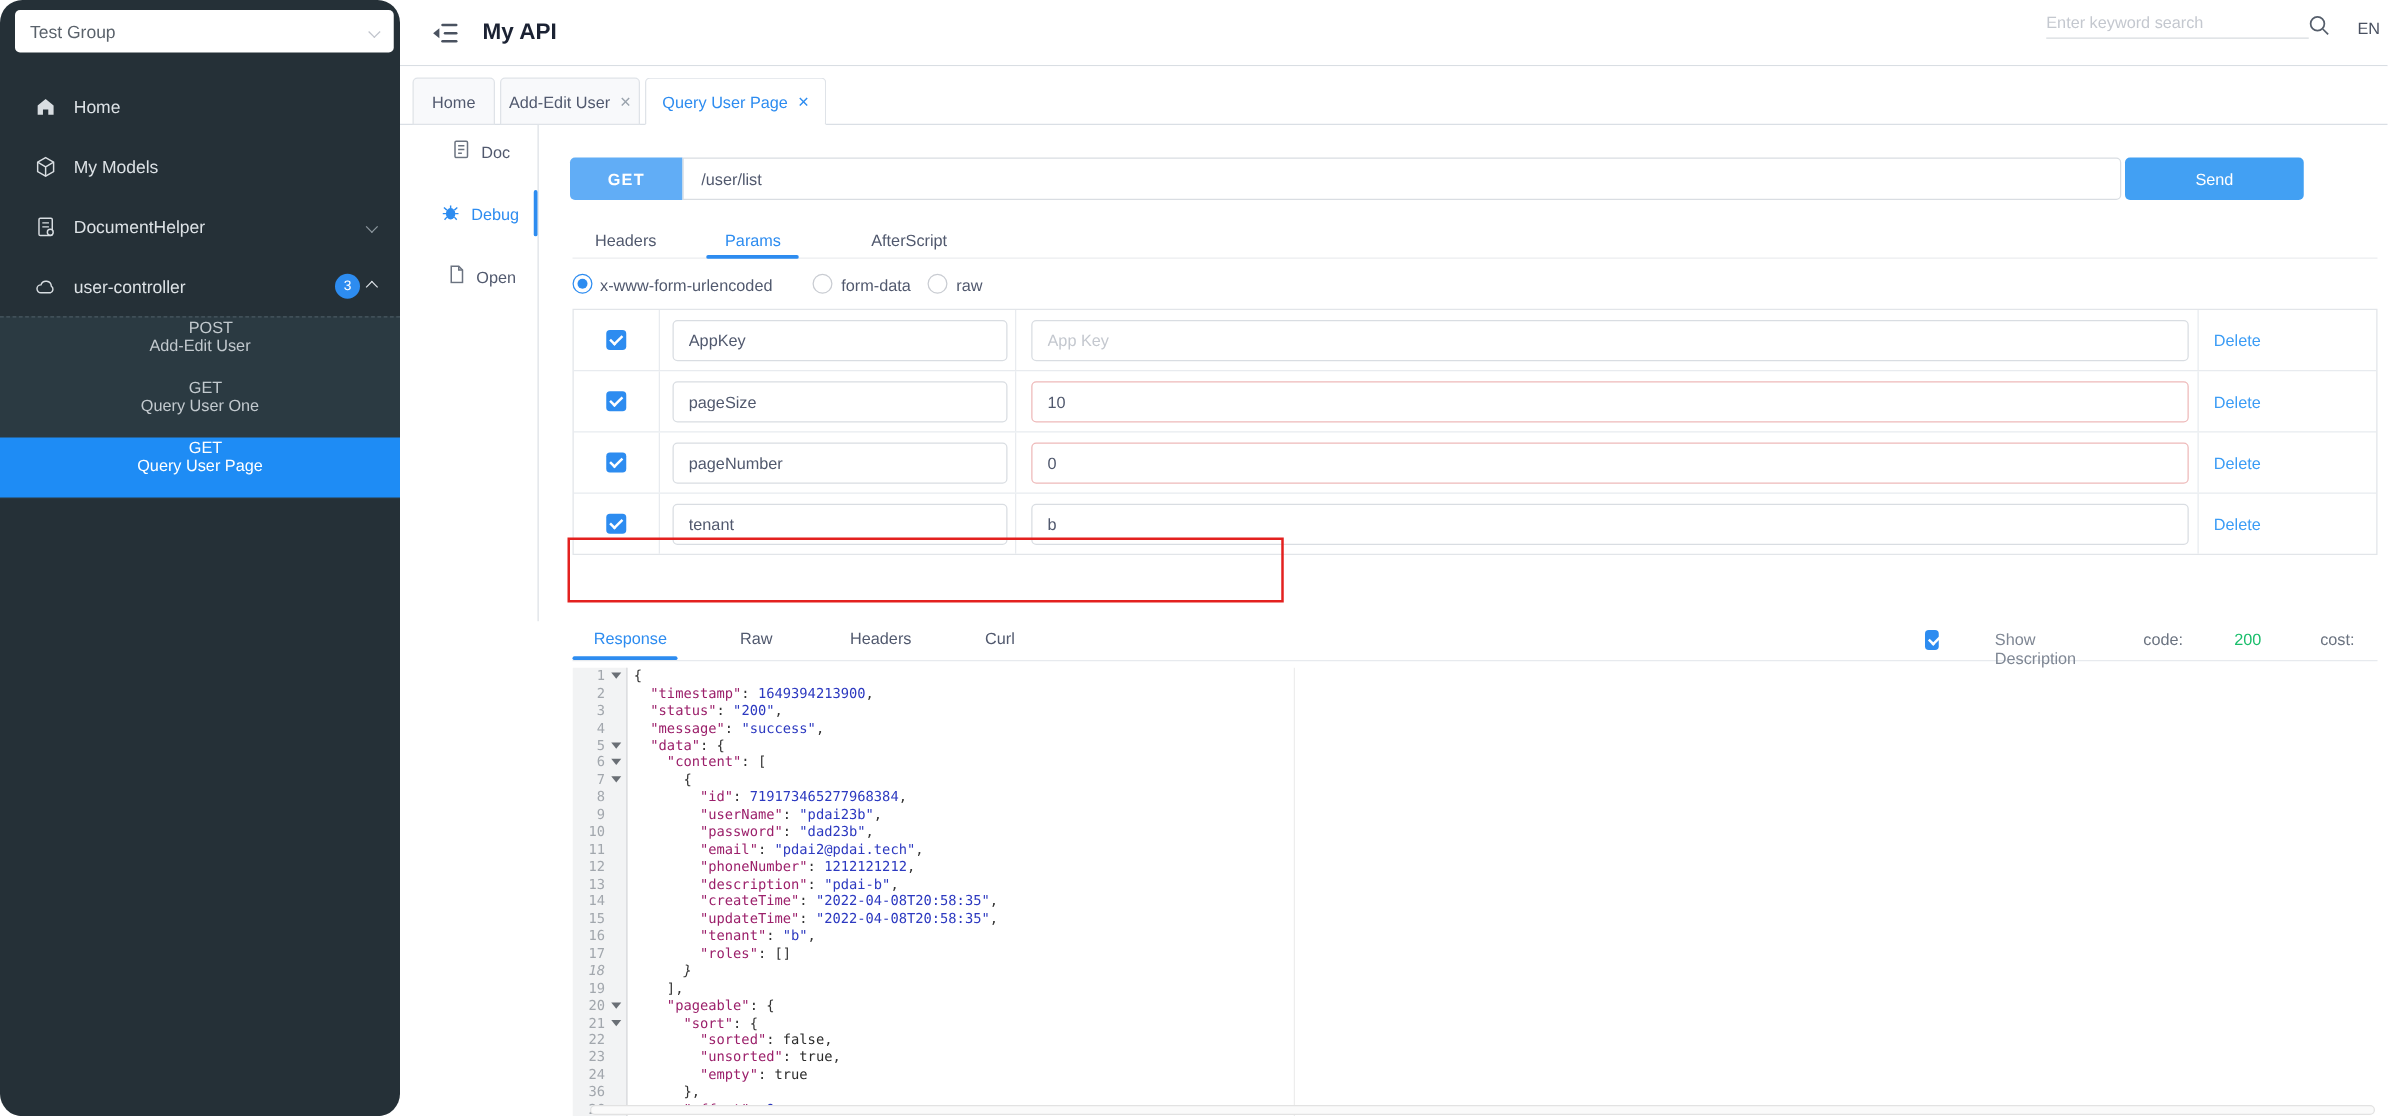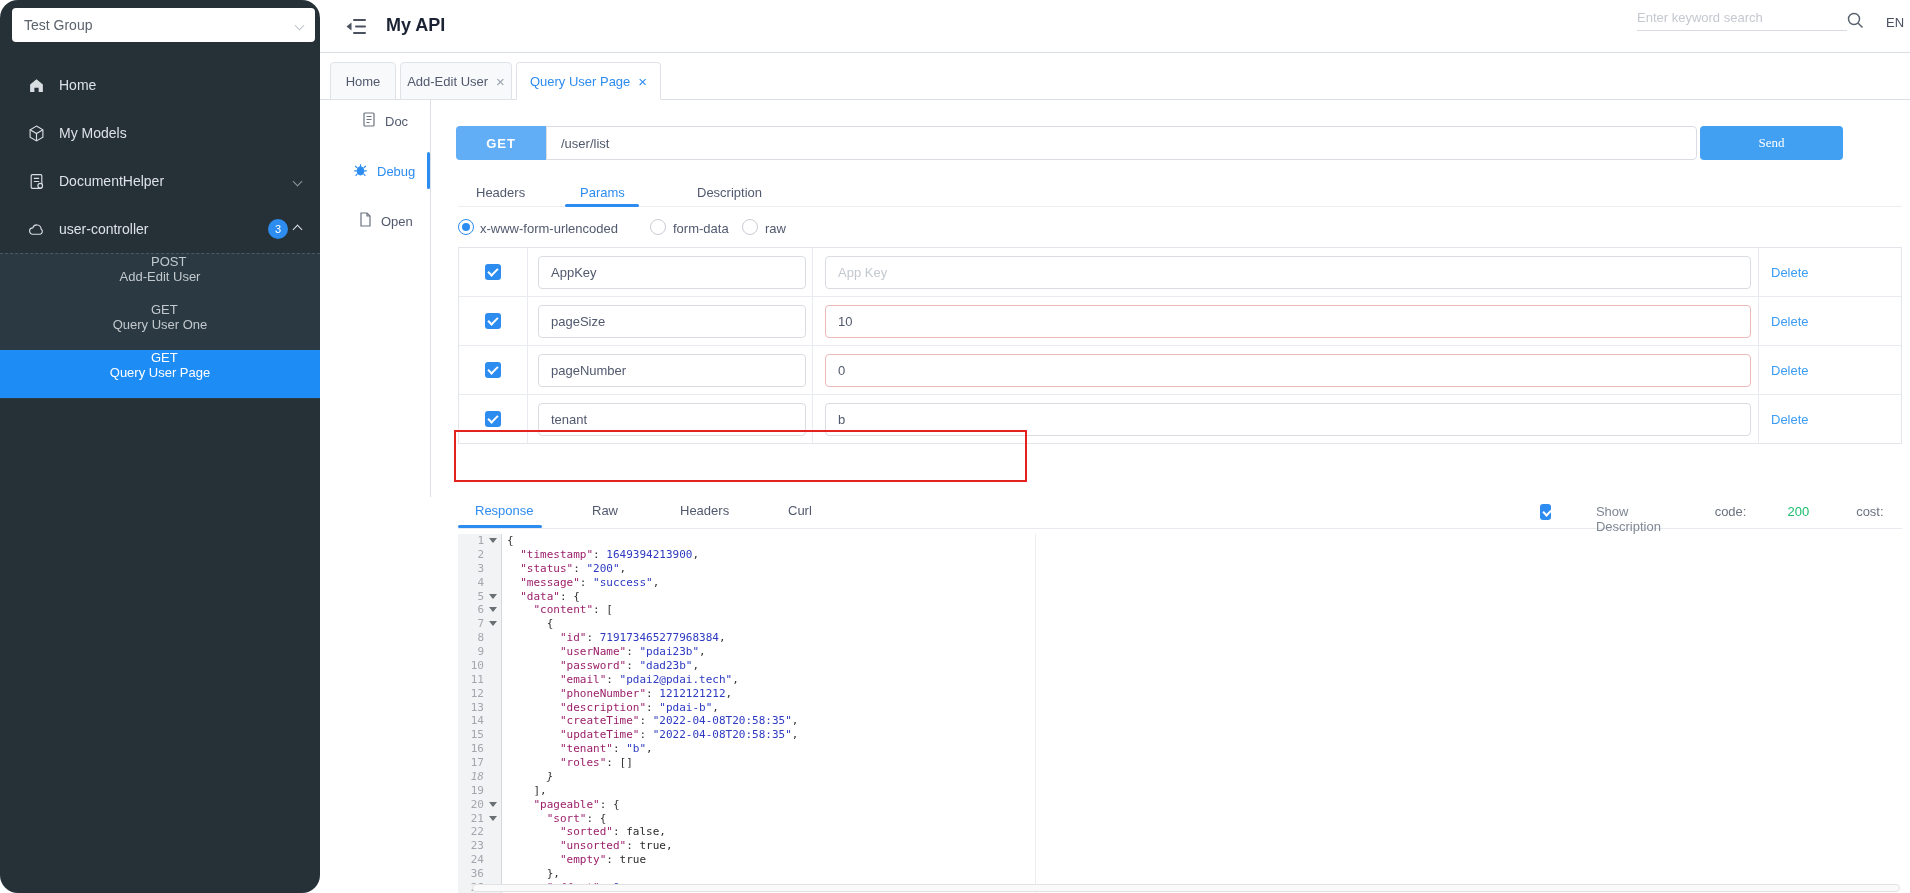--- a/index.html
+++ b/index.html
@@ -60,21 +60,21 @@
   .indicator { position:absolute; left:107px; top:52px; width:3px; height:37px; background:#2d8cf0; border-radius:2px; }
 
   .method-btn { position:absolute; left:136px; top:26px; width:90px; height:34px; background:#61adf6;
     border:none; border-radius:4px 0 0 4px; color:#fff; font-size:13px; font-weight:bold;
     letter-spacing:1px; cursor:pointer; font-family:"Liberation Sans", sans-serif; }
   .url-input { position:absolute; left:226px; top:26px; width:1151px; height:34px;
     border:1px solid #d9dde2; border-radius:0 4px 4px 0; padding:0 14px; font-size:13px; color:#51596e;
     outline:none; font-family:"Liberation Sans", sans-serif; }
   .send-btn { position:absolute; left:1380px; top:26px; width:143px; height:34px; background:#42a0f3;
     border:none; border-radius:4px; color:#fff; font-size:13px; cursor:pointer;
-    font-family:Liberation Serif, serif; }
+    font-family:Liberation Sans, sans-serif; }
 
   .rtab { position:absolute; top:85px; color:#51596e; cursor:pointer; }
   .rtab.active { color:#2d8cf0; }
   .rtab-underline { position:absolute; left:245px; top:104px; width:74px; height:3px; background:#2d8cf0; border-radius:2px; }
   .rtab-line { position:absolute; left:138px; top:106px; width:1444px; height:1px; background:#ebedf0; }
 
   .radio { display:inline-block; width:16px; height:16px; border:1px solid #c9ccd2; border-radius:50%;
     background:#fff; position:absolute; top:119px; cursor:pointer; }
   .radio.on { border-color:#2d8cf0; }
   .radio.on::after { content:""; position:absolute; left:3px; top:3px; width:8px; height:8px;
@@ -272,21 +272,21 @@
       </span>
       <span>Open</span>
     </div>
 
     <button class="method-btn">GET</button>
     <input class="url-input" value="/user/list" style="">
     <button class="send-btn">Send</button>
 
     <span class="rtab" style="left:156px">Headers</span>
     <span class="rtab active" style="left:260px">Params</span>
-    <span class="rtab" style="left:377px">Description</span>
+    <span class="rtab" style="left:377px">AfterScript</span>
     <div class="rtab-line"></div>
     <div class="rtab-underline"></div>
 
     <span class="radio on" style="left:138px"></span>
     <span class="radio-label" style="left:160px">x-www-form-urlencoded</span>
     <span class="radio" style="left:330px"></span>
     <span class="radio-label" style="left:353px">form-data</span>
     <span class="radio" style="left:422px"></span>
     <span class="radio-label" style="left:445px">raw</span>
 

